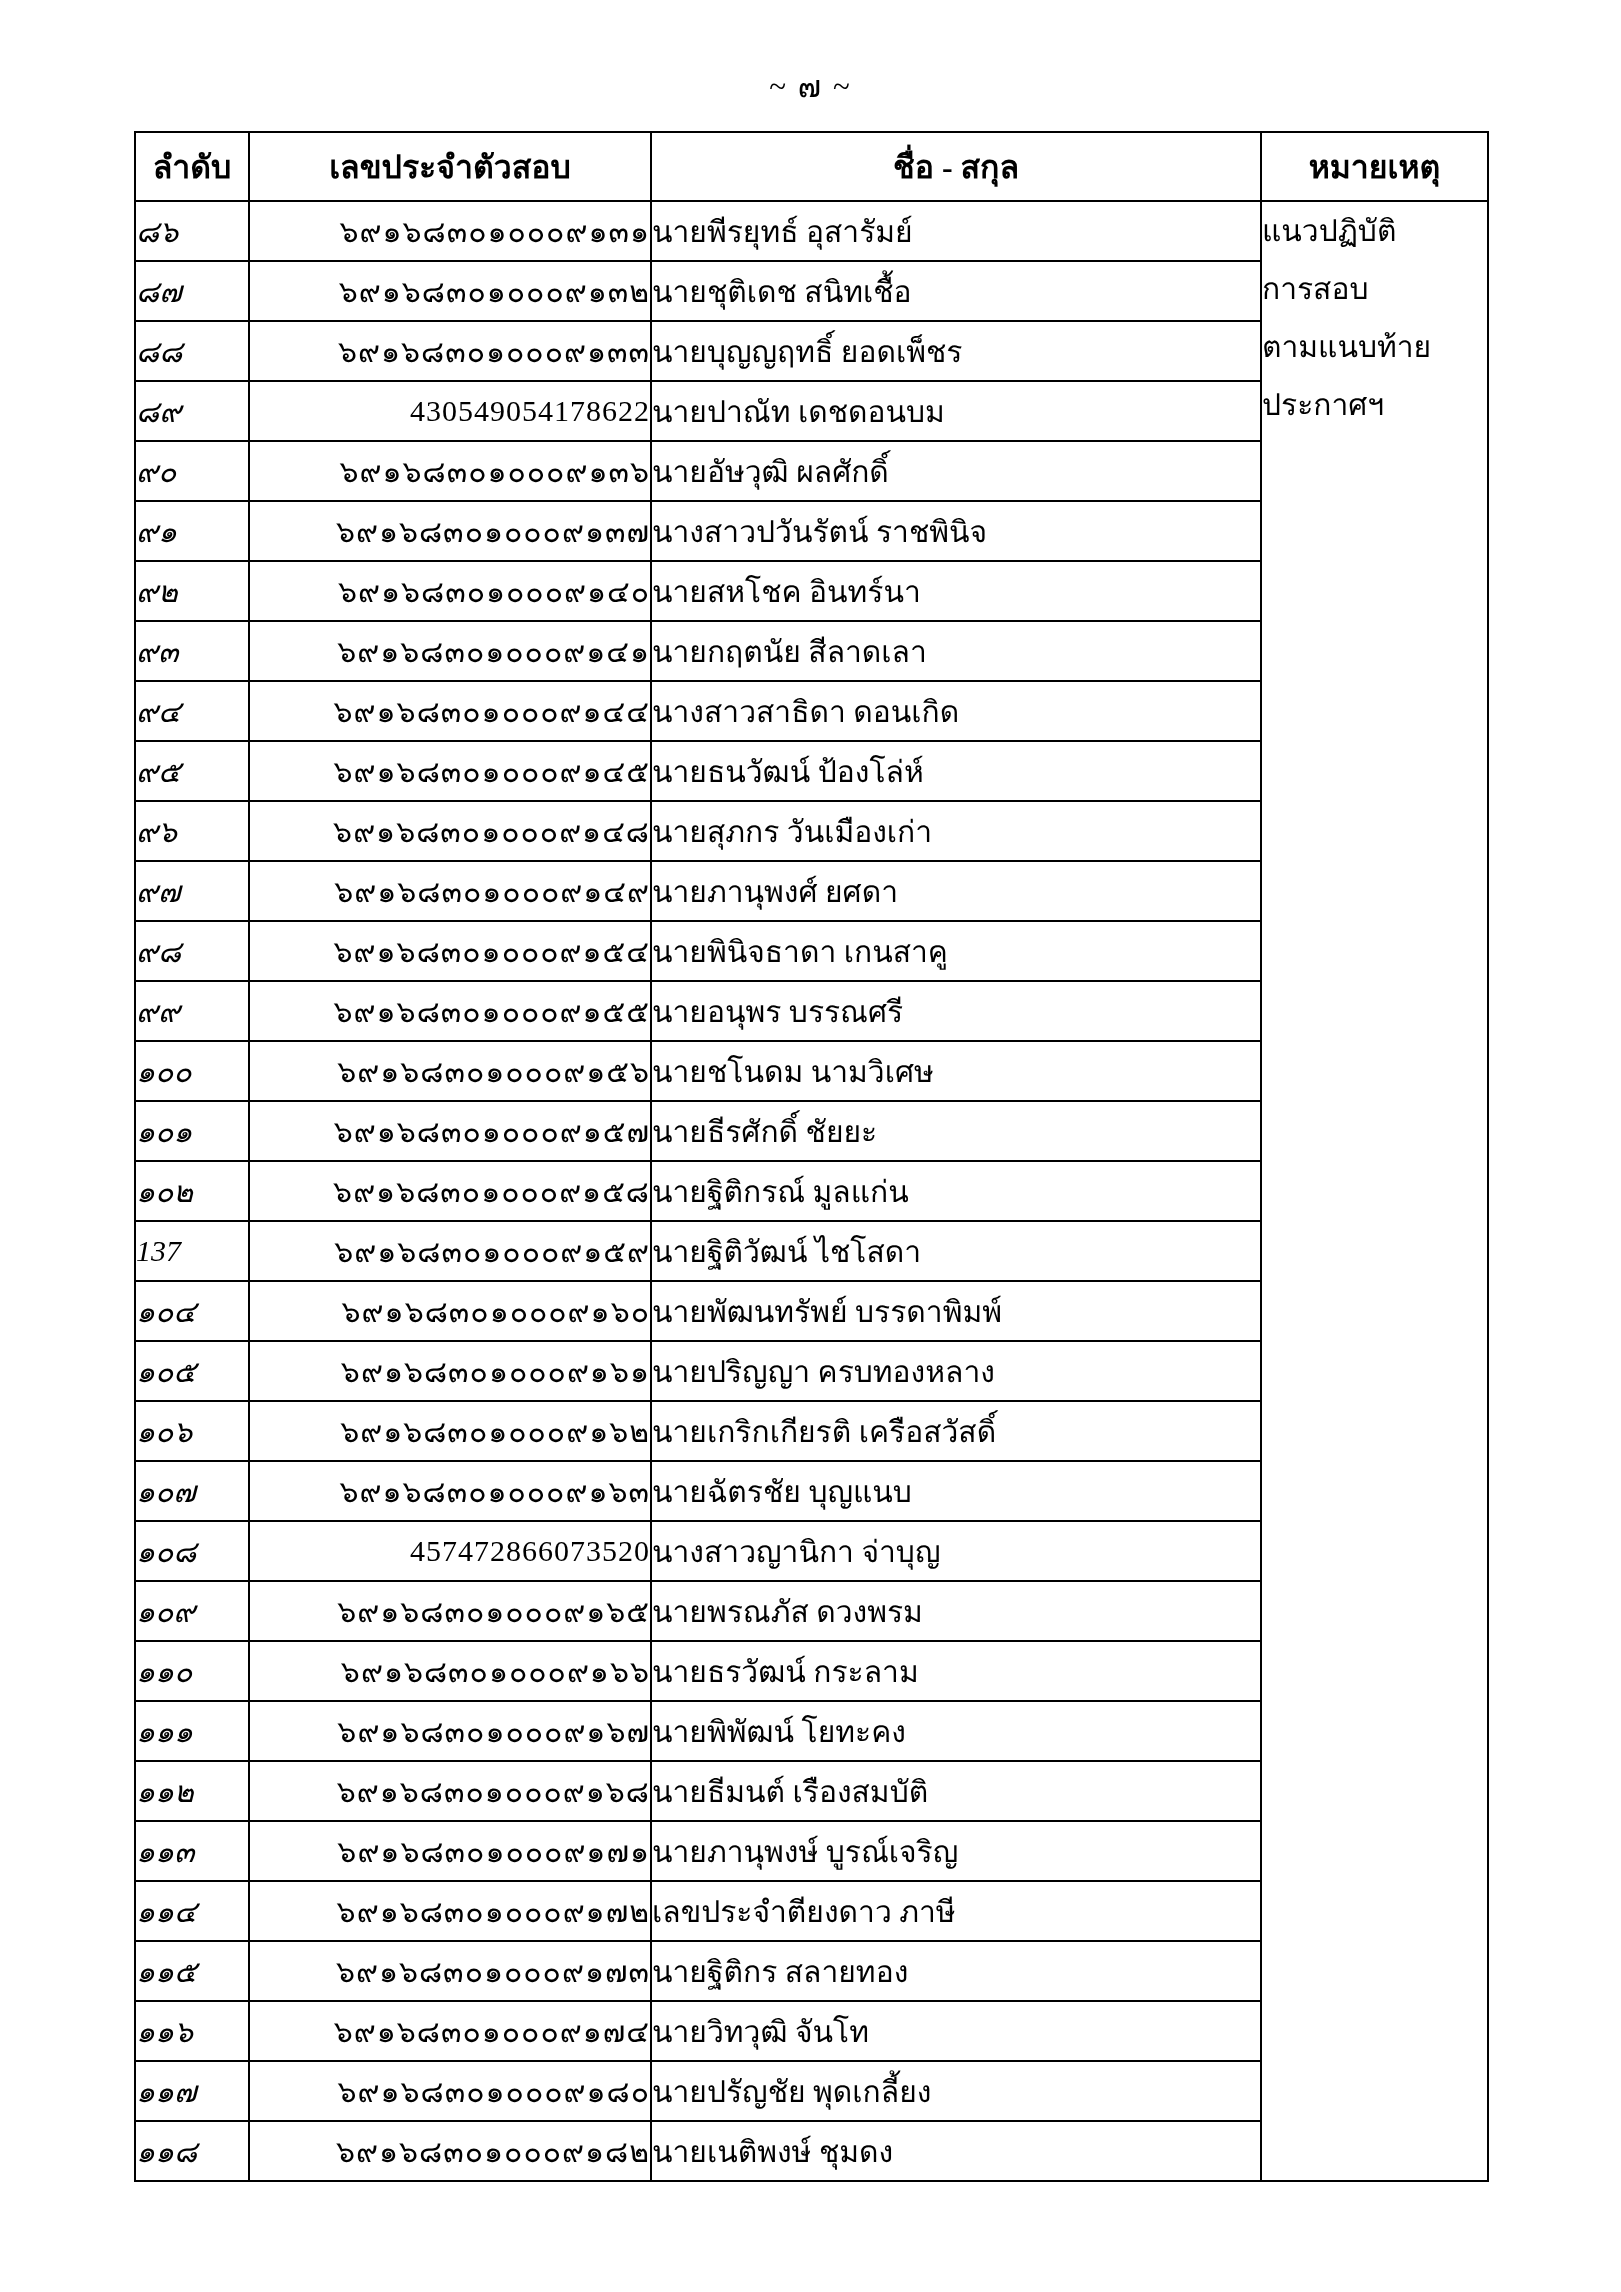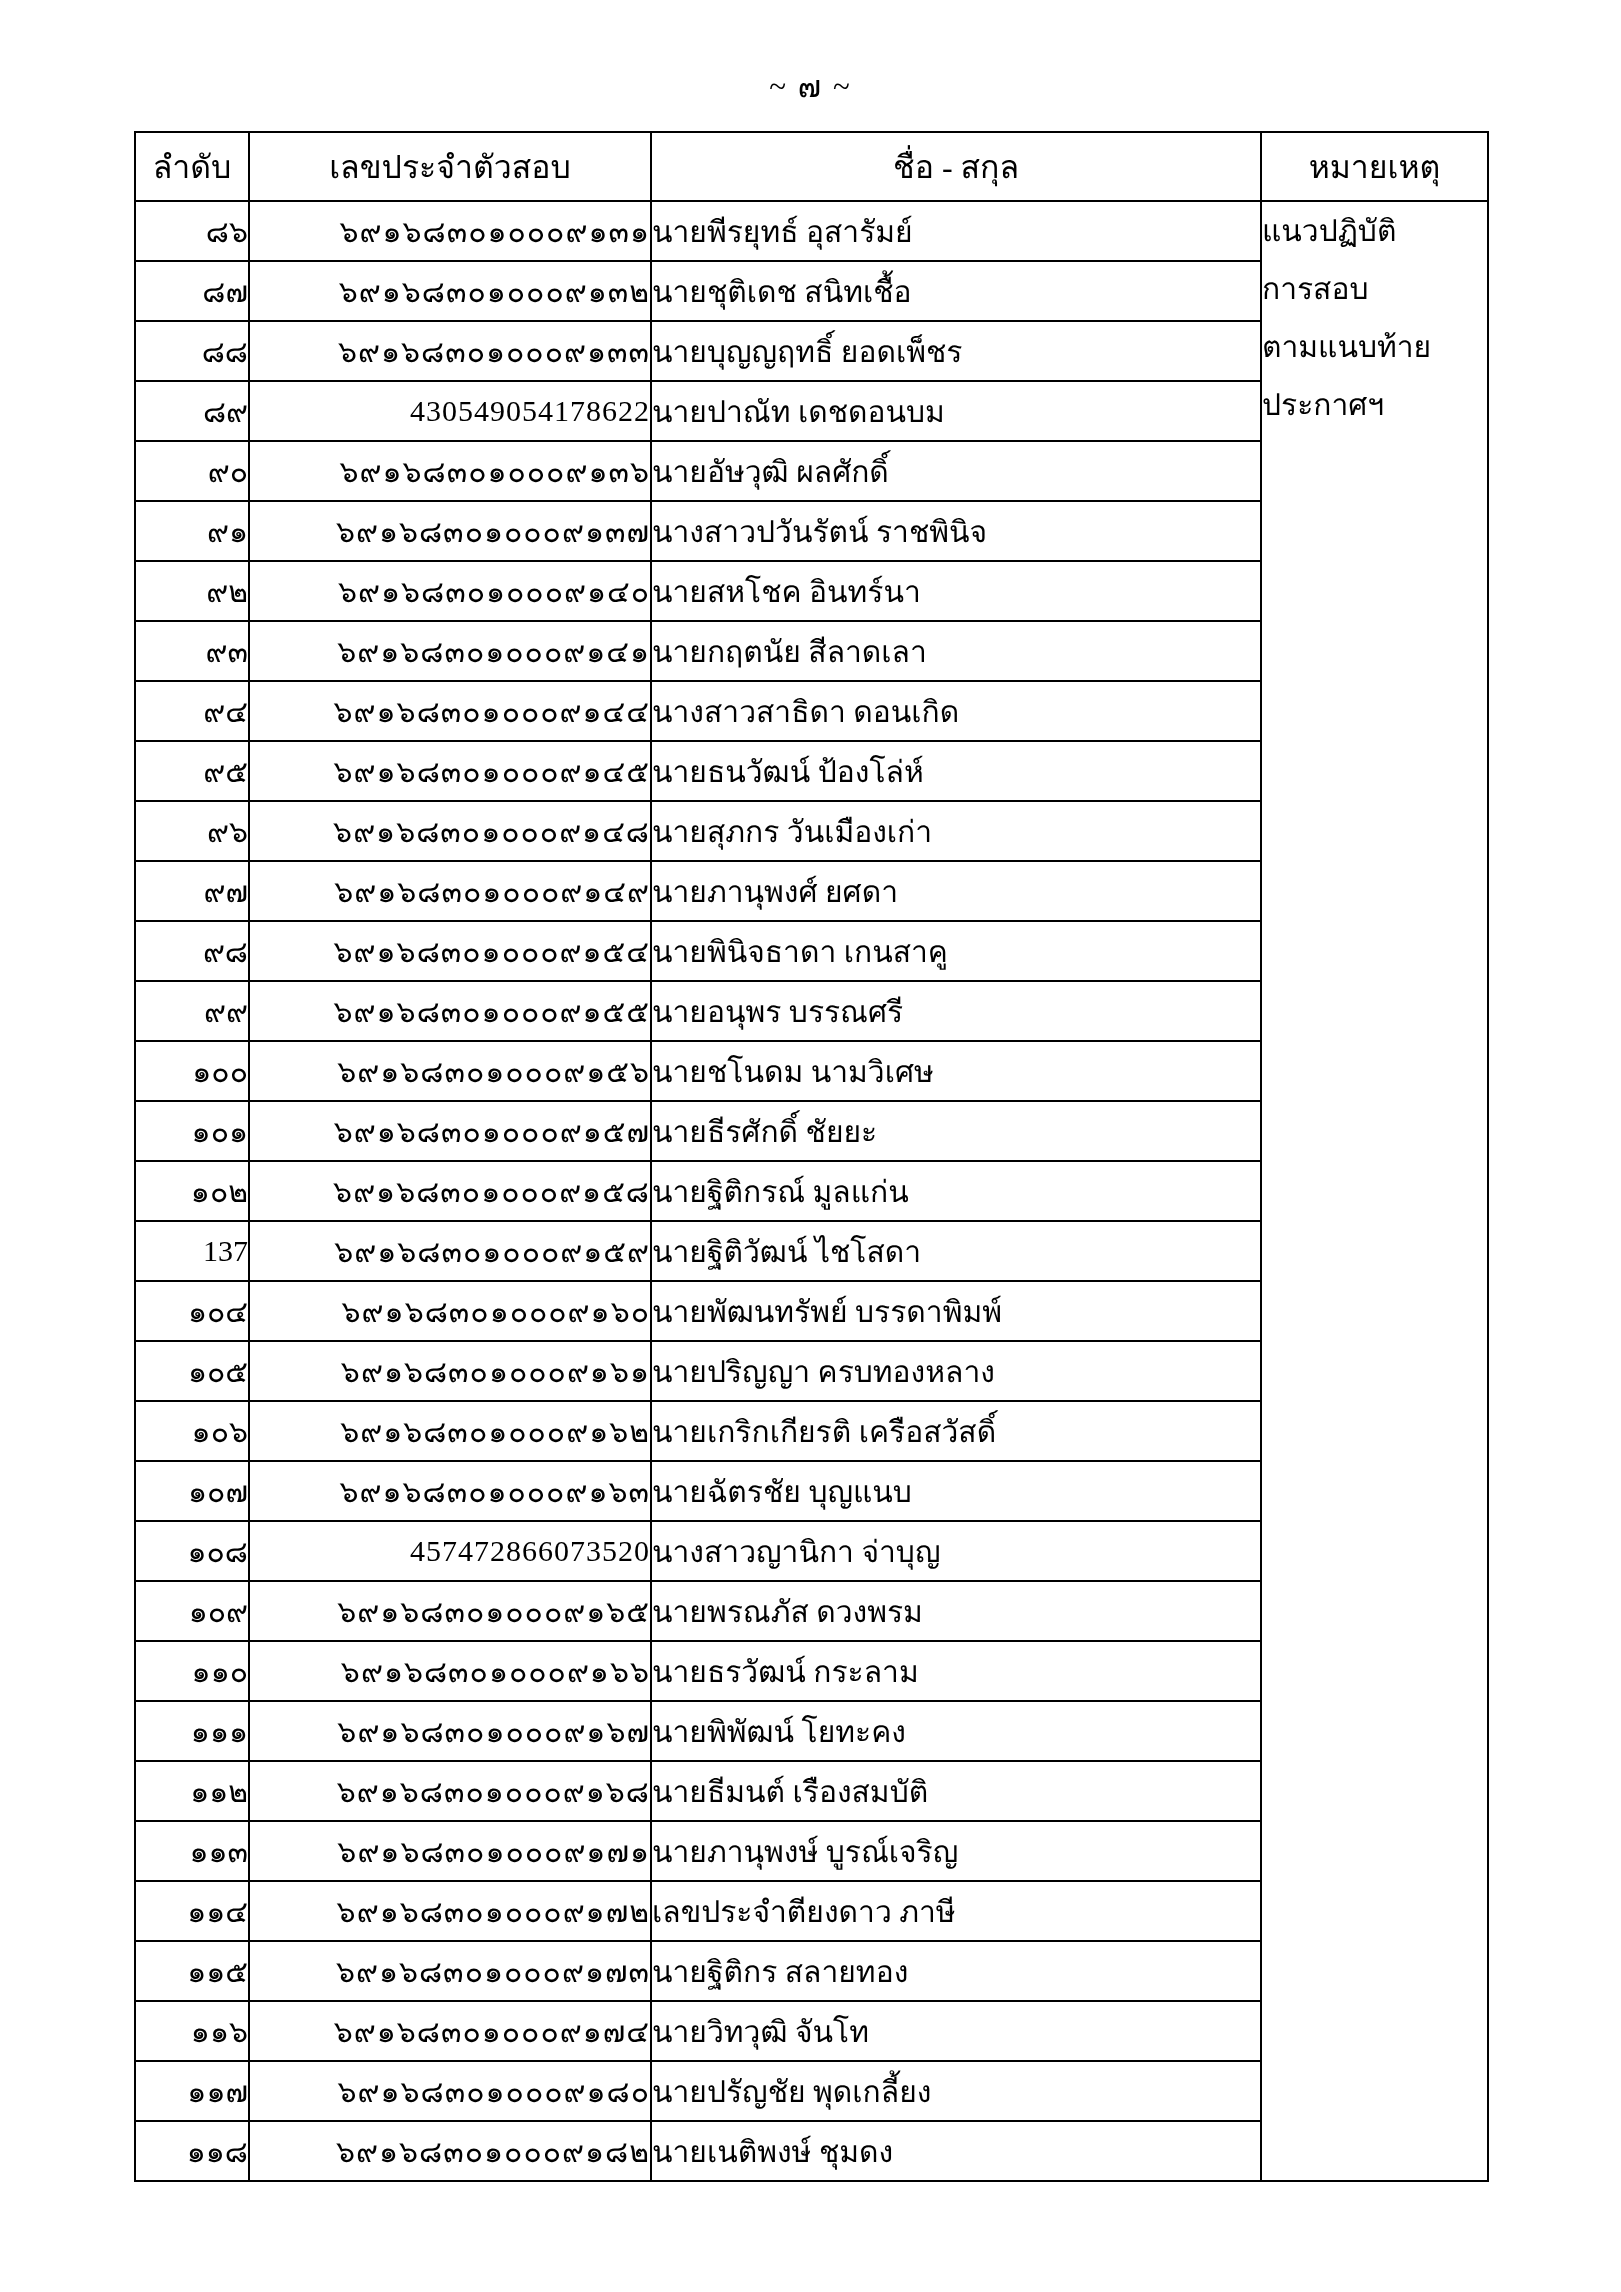--- a/index.html
+++ b/index.html
@@ -31,26 +31,26 @@
     font-size: 30px;
   }
   table.roster th, table.roster td {
     border: 2.9px solid #000;
     padding: 0;
     overflow: hidden;
     white-space: nowrap;
   }
   table.roster th {
     height: 67px;
-    font-weight: normal;
+    font-weight: bold;
     text-align: center;
     font-size: 32px;
   }
   table.roster td { height: 58px; }
-  td.cell-order { text-align: right; }
+  td.cell-order { text-align: left; font-style: italic; }
   td.cell-id { text-align: right; letter-spacing: 1px; }
   td.cell-name { text-align: left; padding-left: 15.7px; }
   td.cell-remark {
     vertical-align: top;
     text-align: left;
     padding: 9.8px 7.8px 0 13.7px;
     white-space: normal;
   }
   td.cell-remark .remark-line {
     line-height: 58px;

